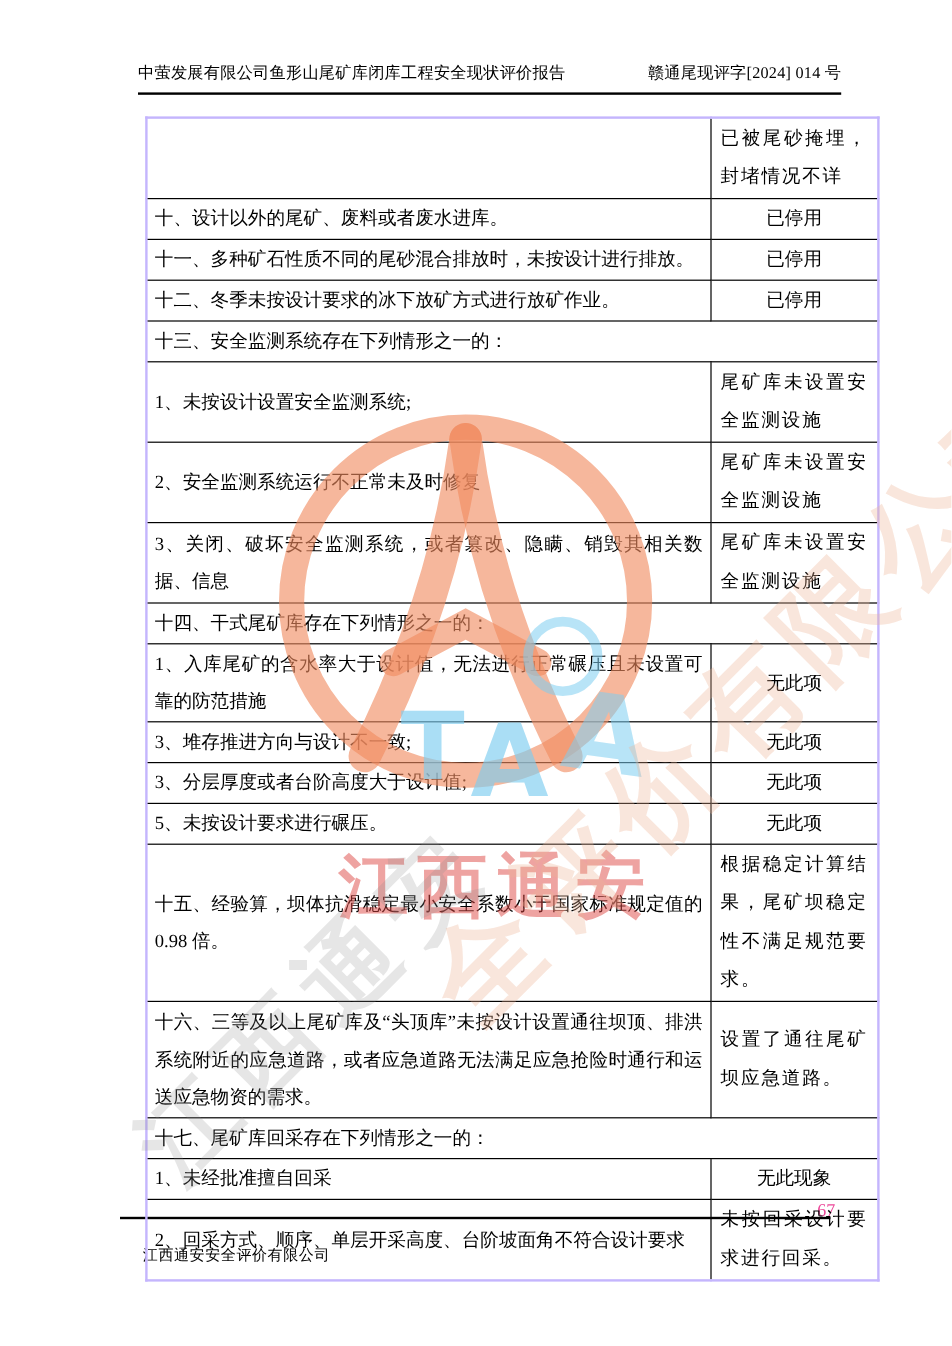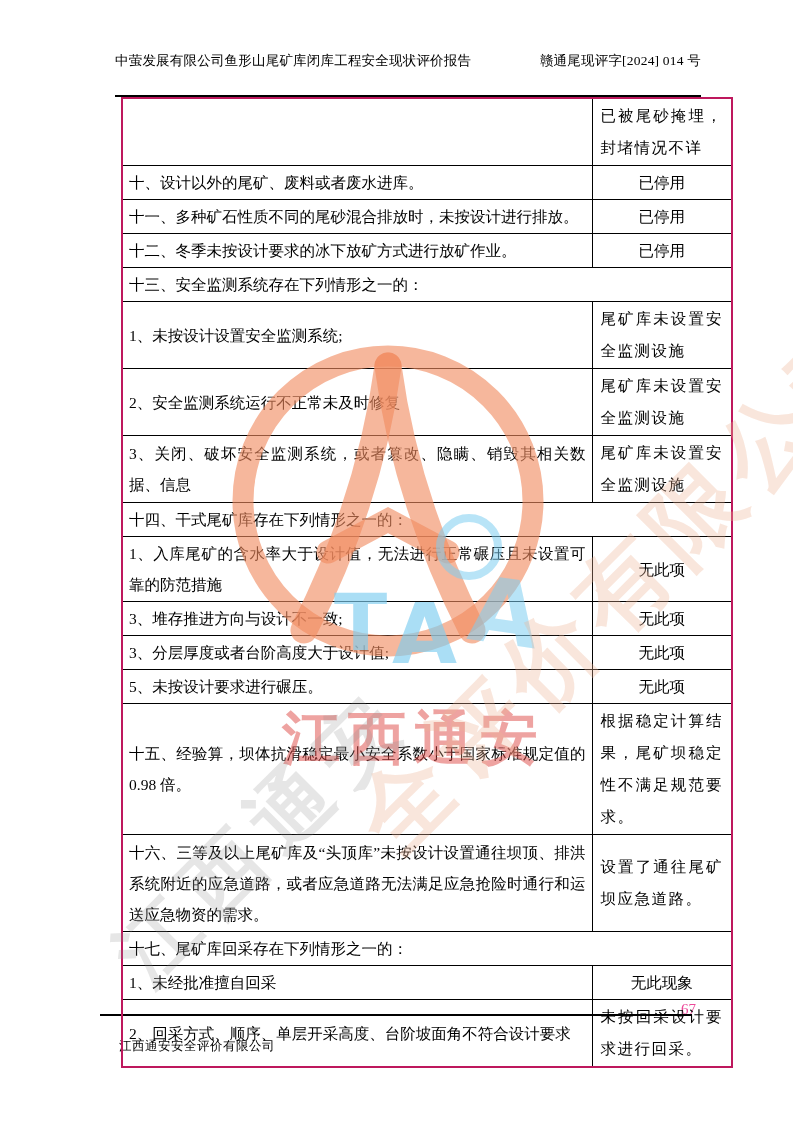--- a/index.html
+++ b/index.html
@@ -4,30 +4,30 @@
 <style>
   html,body{margin:0;padding:0;background:#fff;}
   .page{
     position:relative;width:793px;height:1122px;background:#ffffff;overflow:hidden;
     font-family:"Liberation Serif","DejaVu Serif",serif;color:#000;
   }
   
   .header{
     position:absolute;left:115px;top:52px;width:586px;
     display:flex;justify-content:space-between;align-items:flex-end;
-    border-bottom:2px solid #000;padding-bottom:25px;
+    border-bottom:2px solid #000;padding-bottom:7px;
     font-size:13.5px;letter-spacing:.2px;white-space:nowrap;
   }
   
   .main-table{
     position:absolute;left:121px;top:97px;width:610px;z-index:1;
     border-collapse:collapse;table-layout:fixed;
     font-size:15.5px;line-height:31px;
   }
-  .main-table{border:2px solid #be185d;}
+  .main-table{border:2px solid #c4b5fd;}
   .main-table td{border:1px solid #000;vertical-align:middle;padding:1px 6px;}
   .main-table td.cell-left{text-align:justify;}
   .main-table td.cell-span{text-align:left;margin-left:16px;}
   .main-table td.cell-right.center{text-align:center;padding:1px 2px;}
   .main-table td.cell-right.long{text-align:justify;letter-spacing:1.5px;padding:1px 8px;line-height:32px;}
   
   .watermark{position:absolute;inset:0;pointer-events:none;z-index:5;}
   .wm-logo{position:absolute;left:228px;top:340px;}
   .wm-blue-t{position:absolute;left:334px;top:578px;font-family:"DejaVu Sans",sans-serif;
     font-size:78px;font-weight:bold;color:rgba(125,205,240,0.65);}

